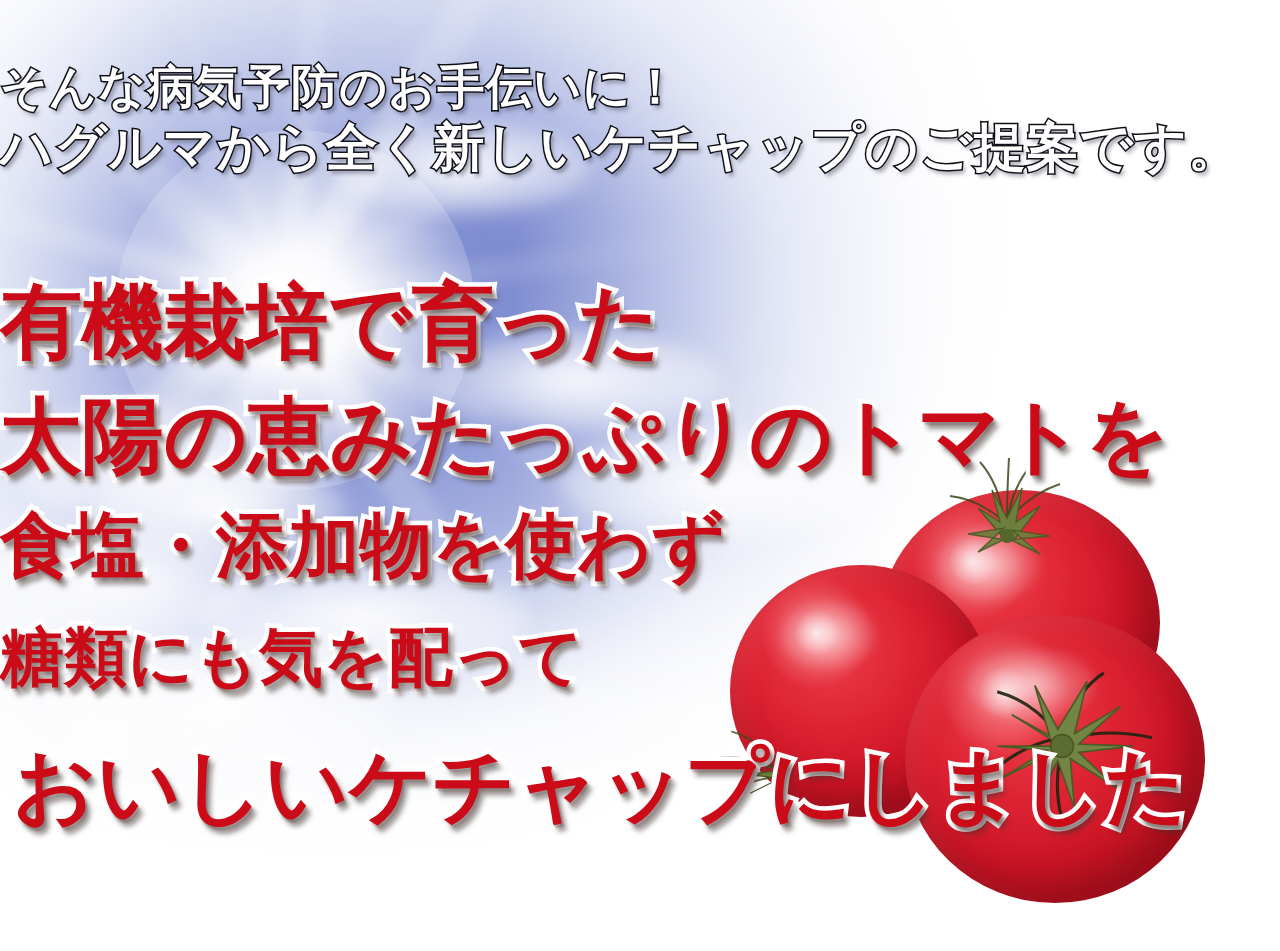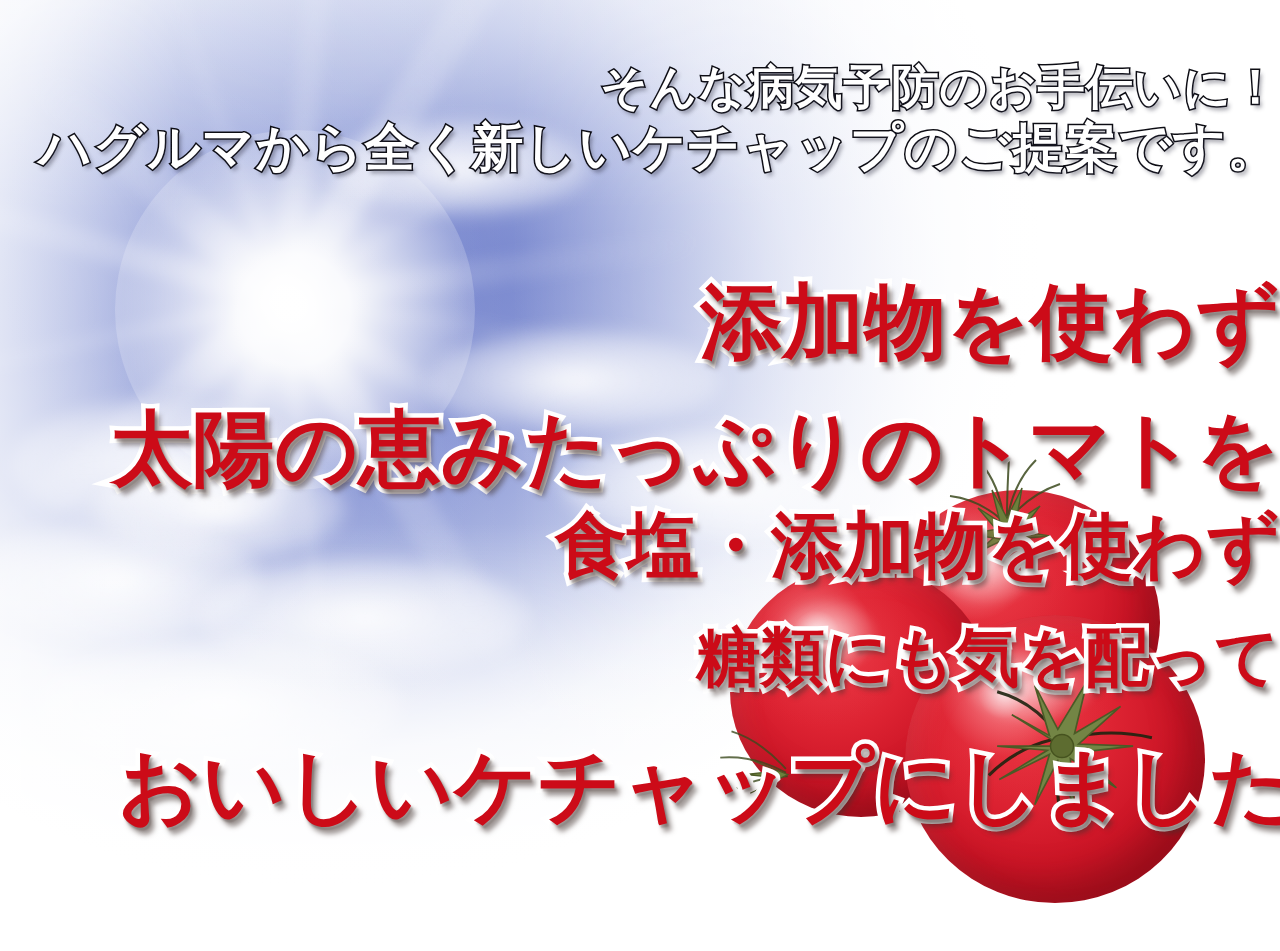--- a/index.html
+++ b/index.html
@@ -132,21 +132,21 @@
   .calyx {
     position: absolute;
     pointer-events: none;
   }
 
   
   .headline-block {
     position: absolute;
     left: 0;
     width: 1280px;
-    text-align: right;
+    text-align: left;
     white-space: nowrap;
   }
   .top-line {
     font-weight: bold;
     color: #ffffff;
     letter-spacing: 1px;
     -webkit-text-stroke: 3px #0d0d14;
     paint-order: stroke fill;
     text-shadow:
       3px 4px 4px rgba(40,40,60,0.42);
@@ -255,24 +255,24 @@
       <circle cx="110" cy="92" r="11" fill="#5d6c30" stroke="#46531f" stroke-width="1.4"></circle>
     </svg>
   </div>
 
   <div class="headline-block" style="top:58px;">
     <div class="top-line l1">そんな病気予防のお手伝いに！</div>
     <div class="top-line l2">ハグルマから全く新しいケチャップのご提案です。</div>
   </div>
 
   <div class="headline-block" style="top:268px;">
-    <span class="red-line" style="font-size:82px;">添加物を使わず</span>
-  </div>
-
-  <div class="headline-block" style="top:382px;margin-top:13px;">
+    <span class="red-line" style="font-size:82px;">有機栽培で育った</span>
+  </div>
+
+  <div class="headline-block" style="top:382px;">
     <span class="red-line" style="font-size:82px;">太陽の恵みたっぷりのトマトを</span>
   </div>
 
   <div class="headline-block" style="top:498px;">
     <span class="red-line" style="font-size:72px;">食塩・添加物を使わず</span>
   </div>
 
   <div class="headline-block" style="top:614px;">
     <span class="red-line" style="font-size:64px;">糖類にも気を配って</span>
   </div>

